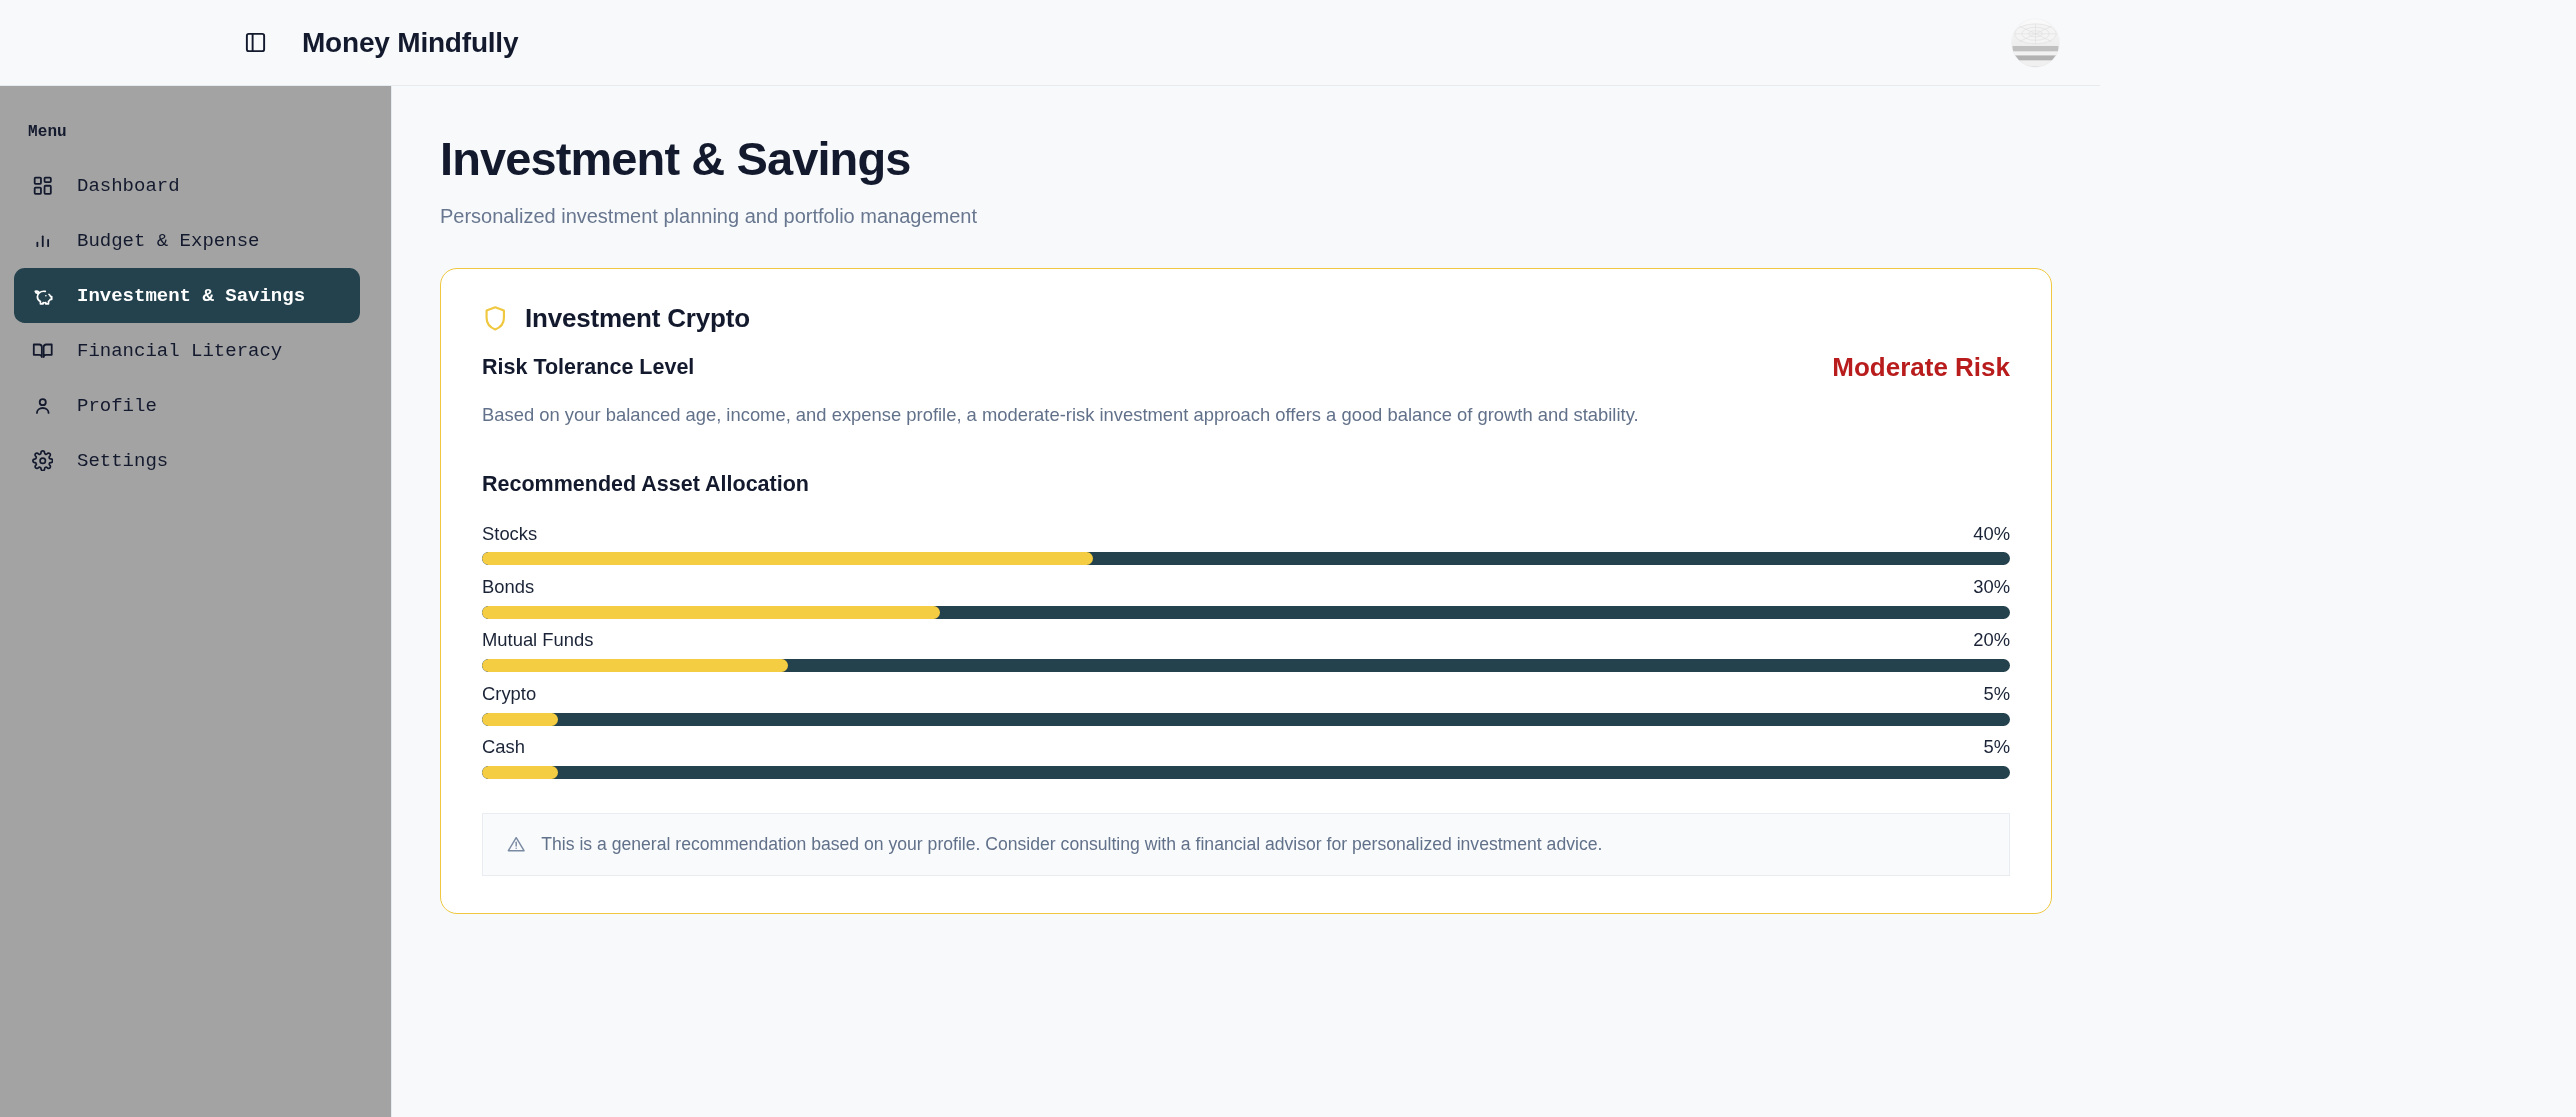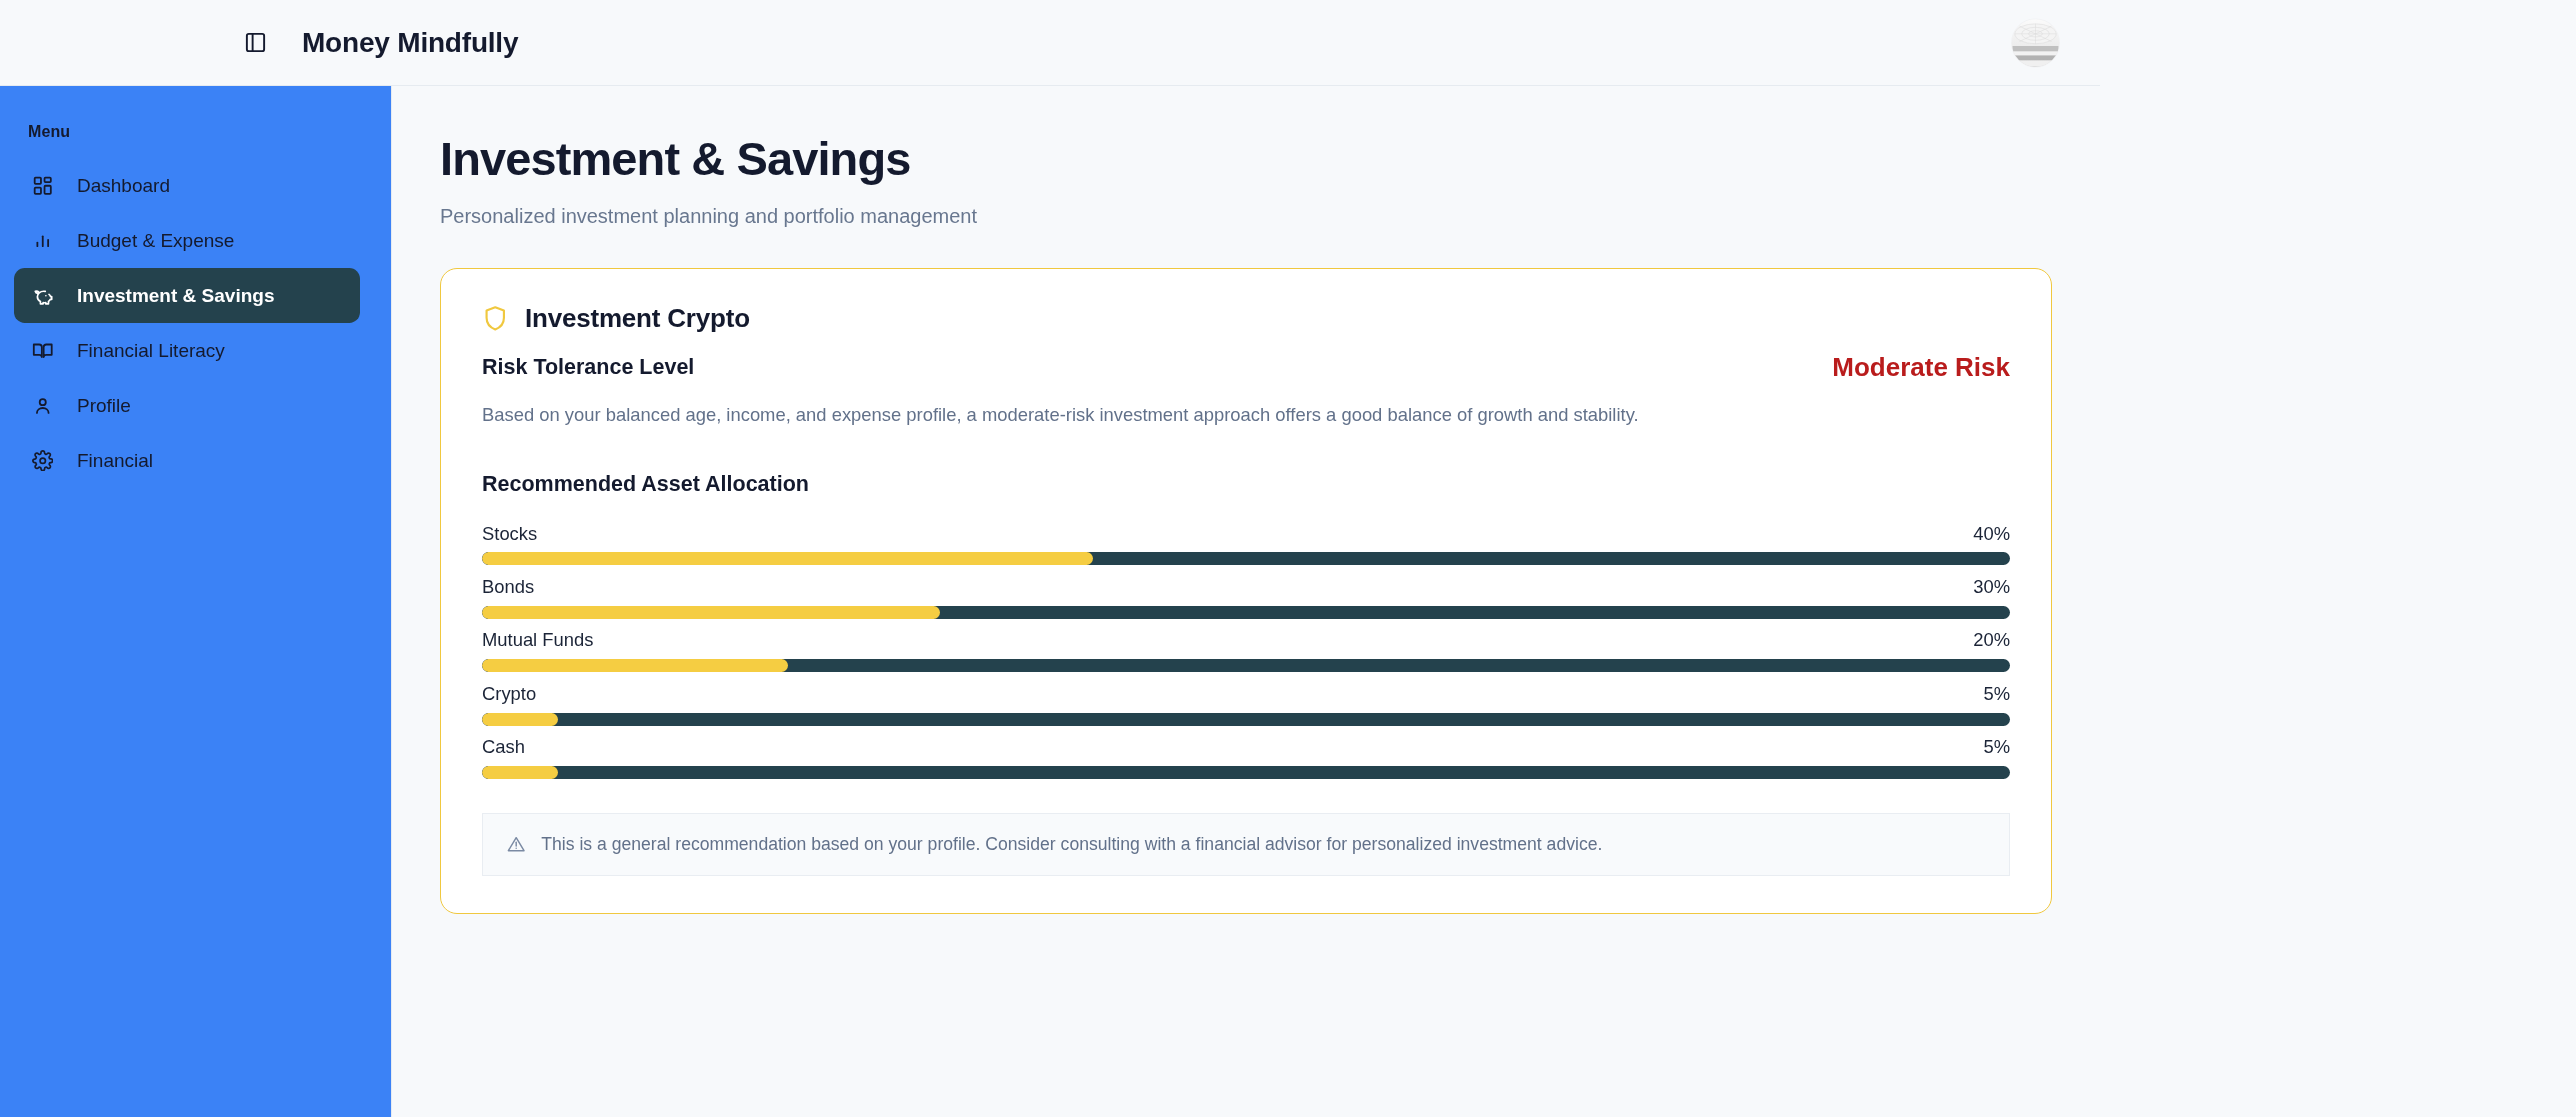--- a/index.html
+++ b/index.html
@@ -35,23 +35,24 @@
     overflow: hidden; background: #f1f2f4; cursor: pointer;
   }
   .avatar svg { display: block; }
 
   
   .body { flex: 1 1 auto; display: flex; min-height: 0; }
 
   
   .sidebar {
     width: 392px; flex: 0 0 392px;
-    background: #3b82f6;
+    background: #a3a3a3;
     border-right: 1.5px solid #e6ebf0;
     padding: 37px 0 0 0;
+    font-family: Liberation Mono, monospace;
   }
   .menu-label {
     font-size: 16px; font-weight: bold; color: #141a2e;
     padding: 0 0 17px 28px; letter-spacing: 0.1px;
   }
   .nav { display: flex; flex-direction: column; gap: 0; padding: 0 31px 0 14px; }
   .nav-item {
     display: flex; align-items: center; gap: 23px;
     height: 55px; padding: 0 17px;
     border-radius: 10.7px;
@@ -226,21 +227,21 @@
           <span>Profile</span>
         </div>
 
         <div class="nav-item">
           <span class="ico">
             <svg width="21.5" height="21.5" viewBox="0 0 24 24" fill="none" stroke="currentColor" stroke-width="1.9" stroke-linecap="round" stroke-linejoin="round">
               <circle cx="12" cy="12" r="3"></circle>
               <path d="M19.4 15a1.6 1.6 0 0 0 .3 1.8l.1.1a2 2 0 1 1-2.8 2.8l-.1-.1a1.6 1.6 0 0 0-1.8-.3 1.6 1.6 0 0 0-1 1.5V21a2 2 0 1 1-4 0v-.1A1.6 1.6 0 0 0 9 19.4a1.6 1.6 0 0 0-1.8.3l-.1.1a2 2 0 1 1-2.8-2.8l.1-.1a1.6 1.6 0 0 0 .3-1.8 1.6 1.6 0 0 0-1.5-1H3a2 2 0 1 1 0-4h.1A1.6 1.6 0 0 0 4.6 9a1.6 1.6 0 0 0-.3-1.8l-.1-.1a2 2 0 1 1 2.8-2.8l.1.1a1.6 1.6 0 0 0 1.8.3H9a1.6 1.6 0 0 0 1-1.5V3a2 2 0 1 1 4 0v.1a1.6 1.6 0 0 0 1 1.5 1.6 1.6 0 0 0 1.8-.3l.1-.1a2 2 0 1 1 2.8 2.8l-.1.1a1.6 1.6 0 0 0-.3 1.8V9a1.6 1.6 0 0 0 1.5 1H21a2 2 0 1 1 0 4h-.1a1.6 1.6 0 0 0-1.5 1Z"></path>
             </svg>
           </span>
-          <span>Financial</span>
+          <span>Settings</span>
         </div>
 
       </div>
     </div>
 
     <div class="main">
       <div class="page-title">Investment &amp; Savings</div>
       <div class="page-subtitle">Personalized investment planning and portfolio management</div>
 
       <div class="card">

